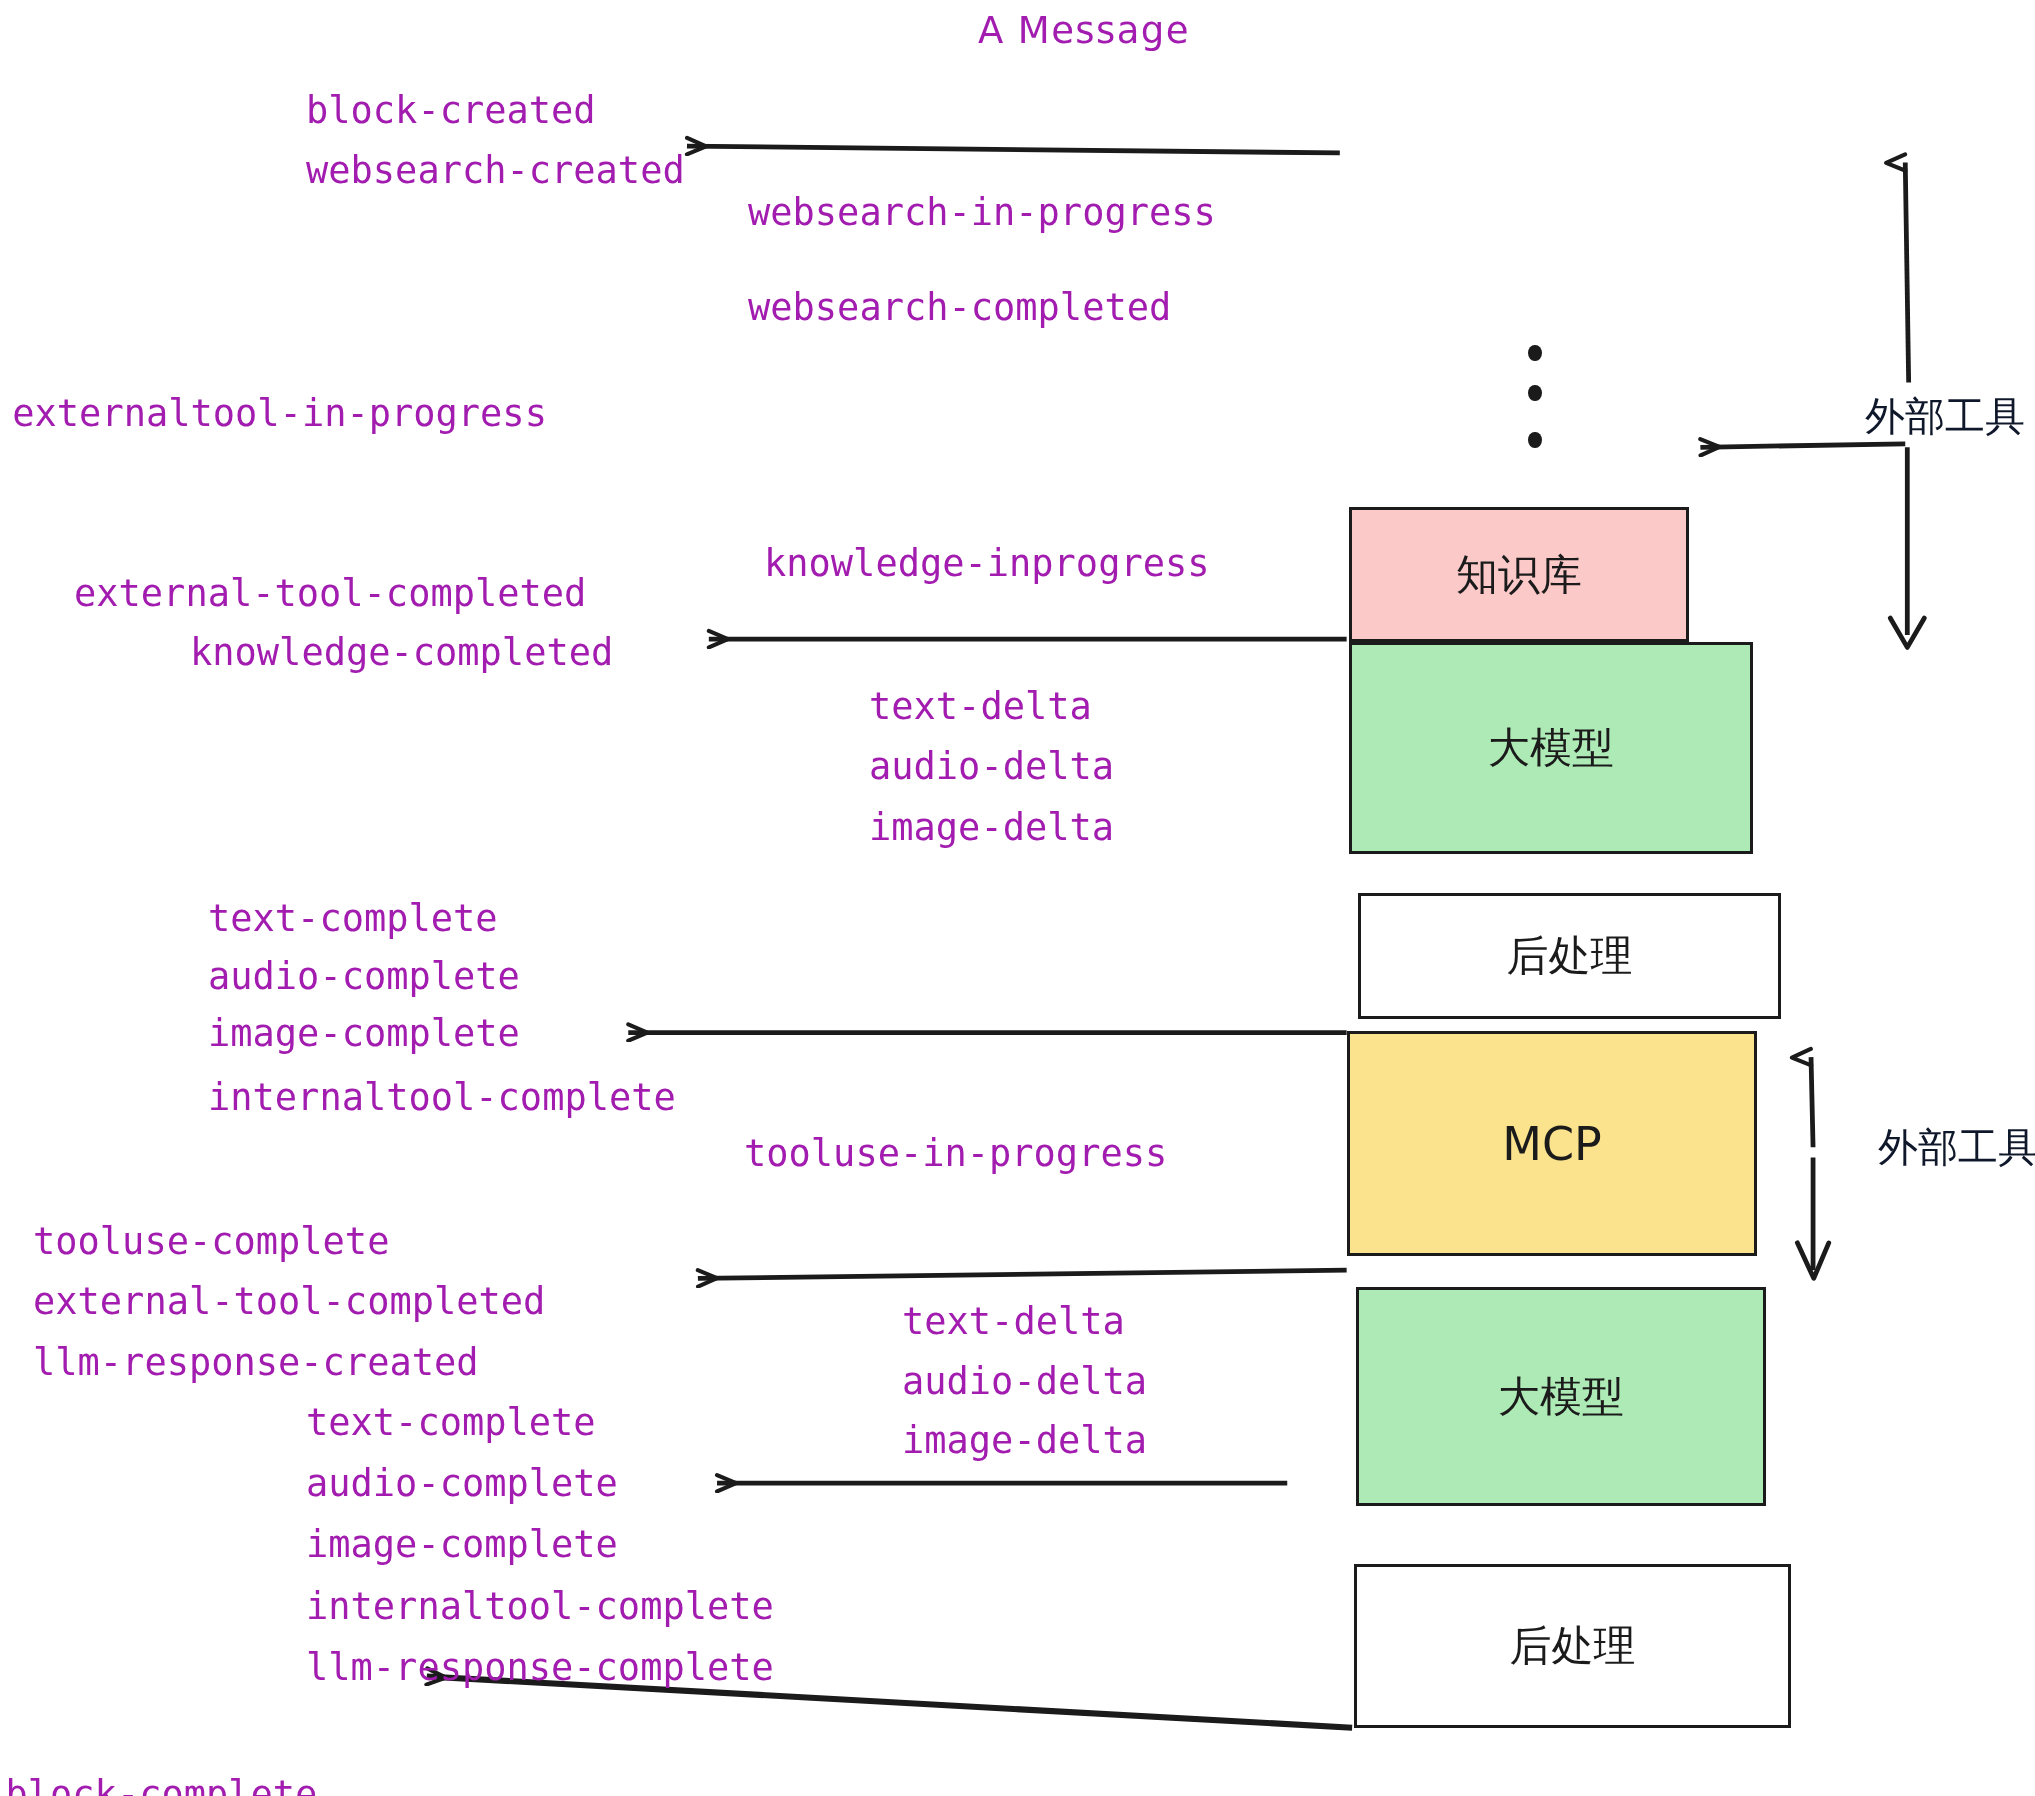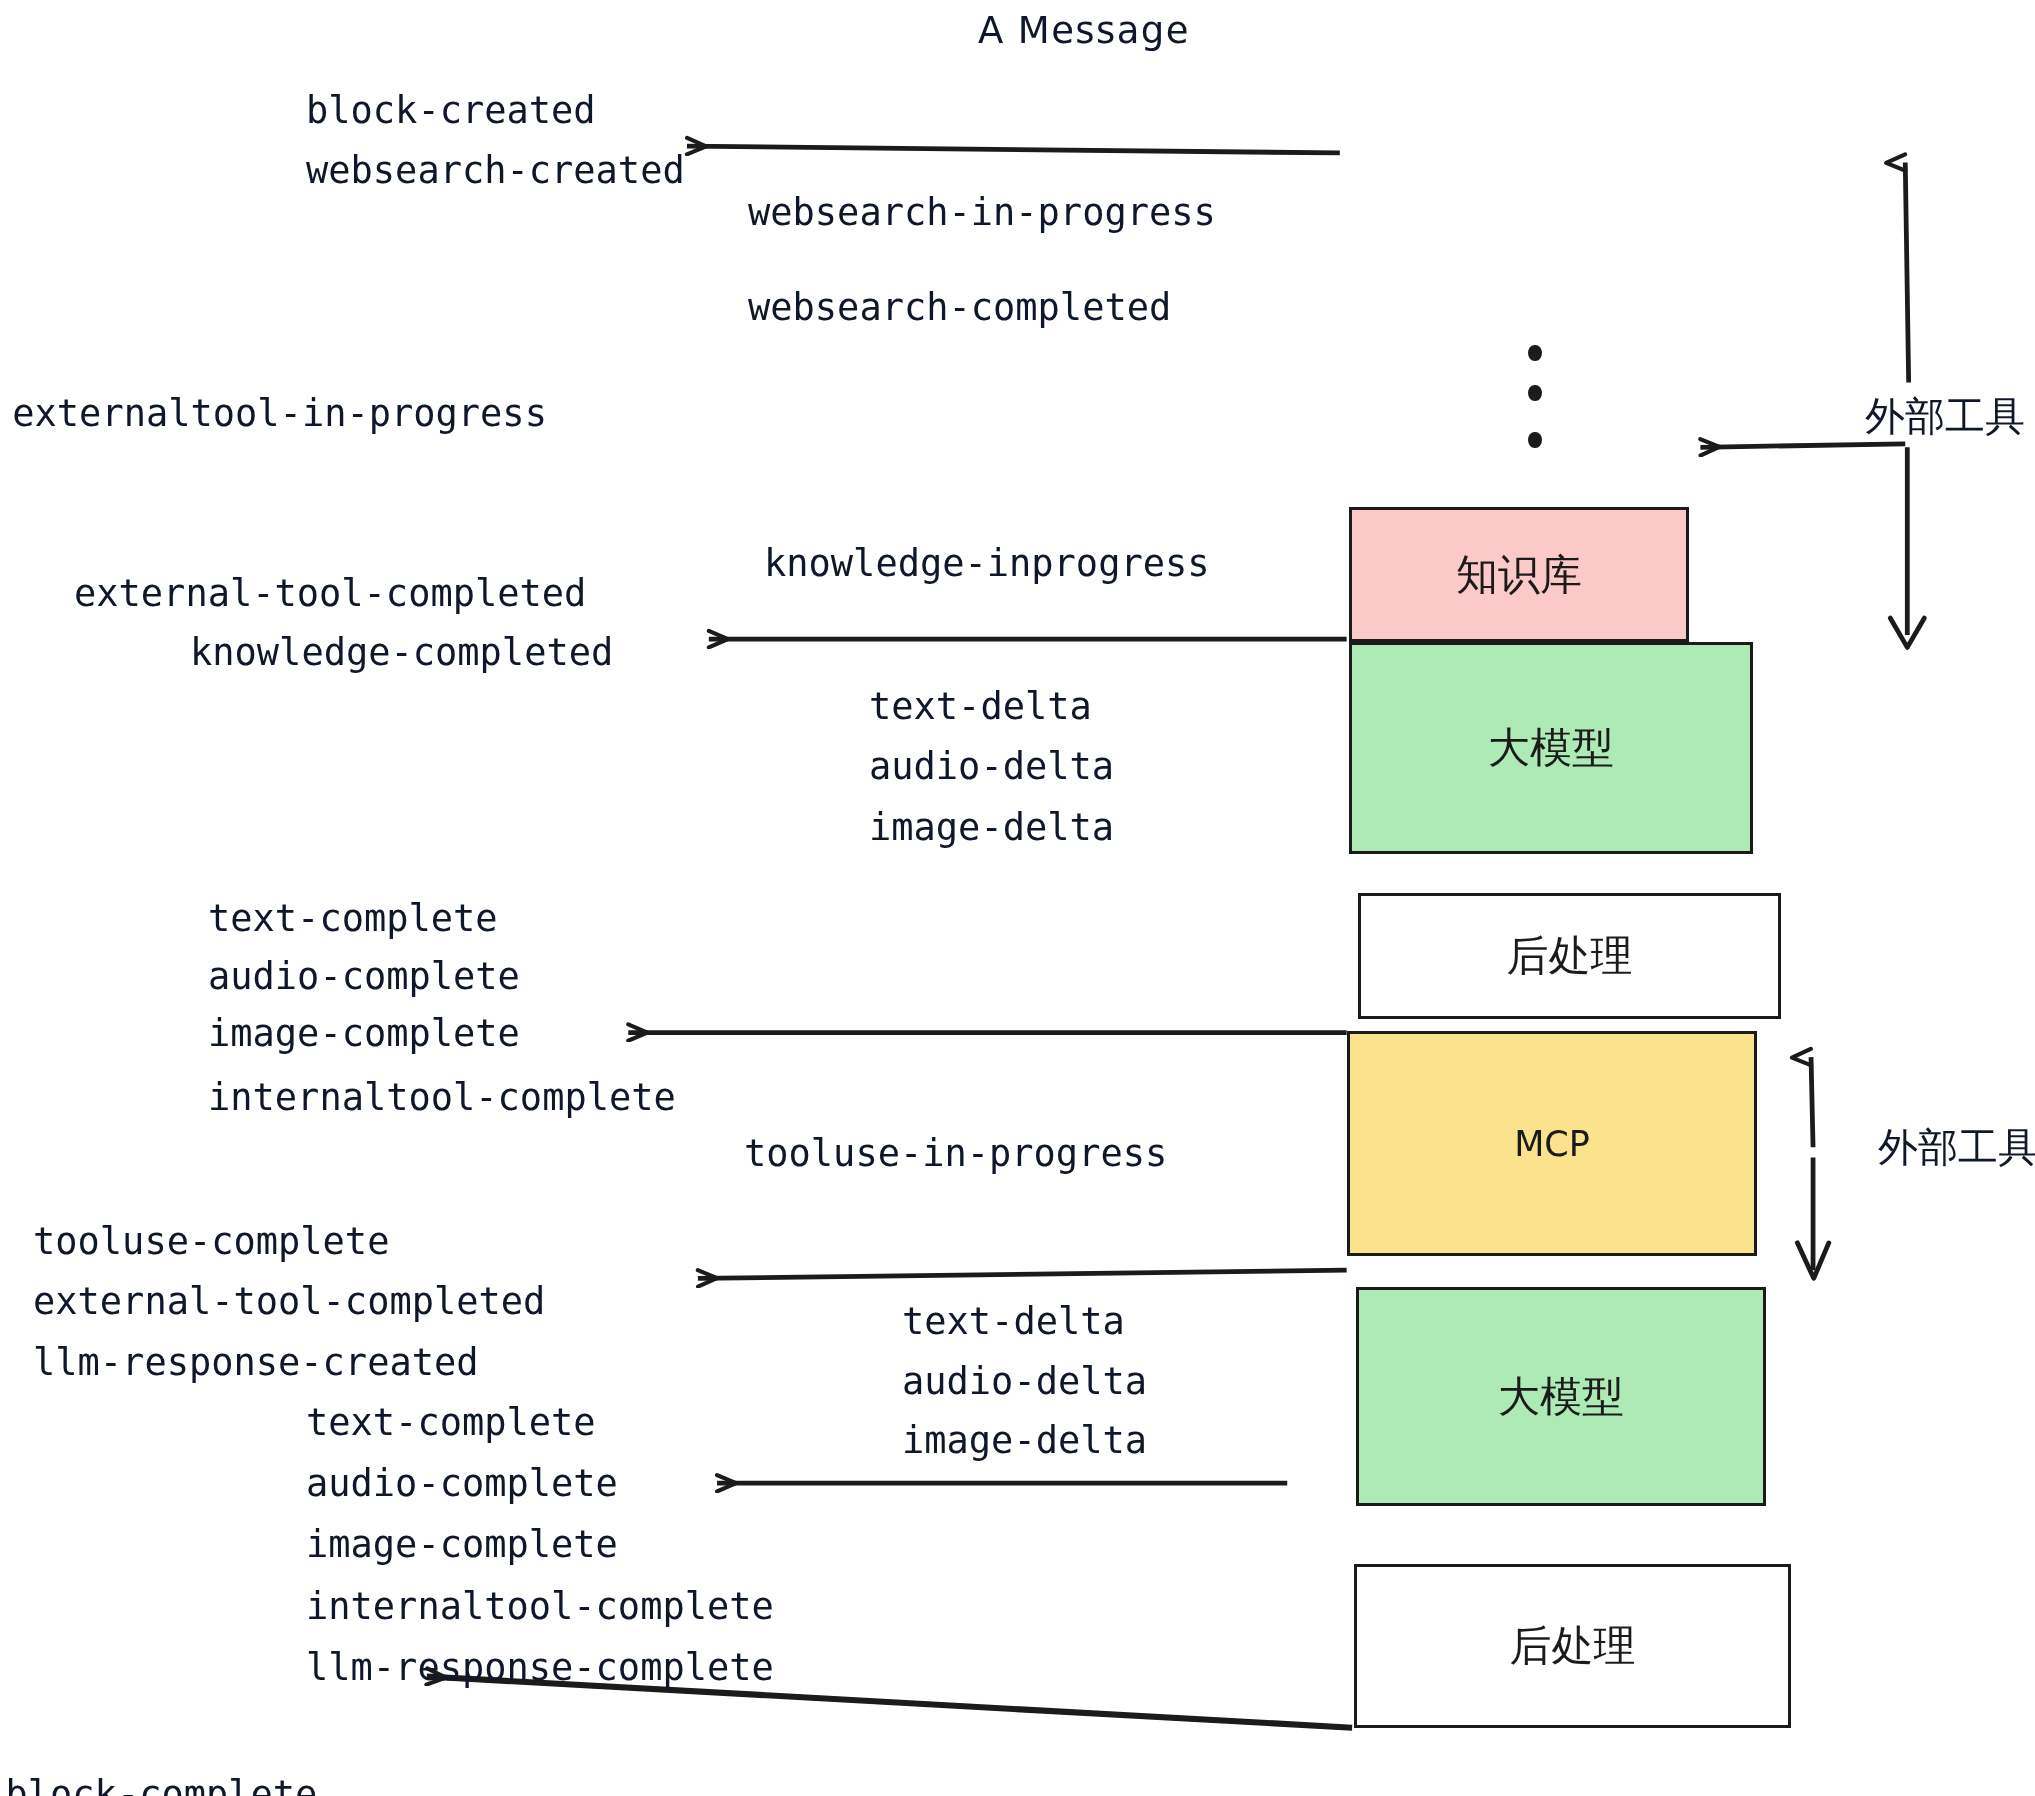--- a/index.html
+++ b/index.html
@@ -9,42 +9,42 @@
     background:#ffffff;
     font-family:"DejaVu Sans Mono", monospace;
     overflow:hidden;
   }
   svg#canvas{position:absolute;left:0;top:0;width:2035px;height:1796px;}
 
   .lbl{
     position:absolute;
     font-family:"DejaVu Sans Mono","Liberation Mono",monospace;
     font-size:37px;
-    color:#0f172a;
+    color:#a21caf;
     white-space:pre;
     line-height:1.0;
     letter-spacing:0px;
   }
   .title{
     font-family:"DejaVu Sans","Liberation Sans",sans-serif;
     font-size:37px;
     letter-spacing:1.4px;
   }
   .boxlabel{
     position:absolute;
     display:flex;align-items:center;justify-content:center;
     font-family:"DejaVu Sans","Liberation Sans",sans-serif;
     font-size:42px;
     color:#1b1b1b;
     box-sizing:border-box;
     border:3.4px solid #1b1b1b;
   }
   .boxlabel.mcp{
     font-family:"DejaVu Sans","Liberation Sans",sans-serif;
-    font-size:35px;
+    font-size:46px;
   }
   .sidelabel{
     position:absolute;
     font-family:Liberation Mono, monospace;
     font-size:40px;
     color:#0f172a;
     white-space:nowrap;
     margin-left:48px;
   }
   .dot{

